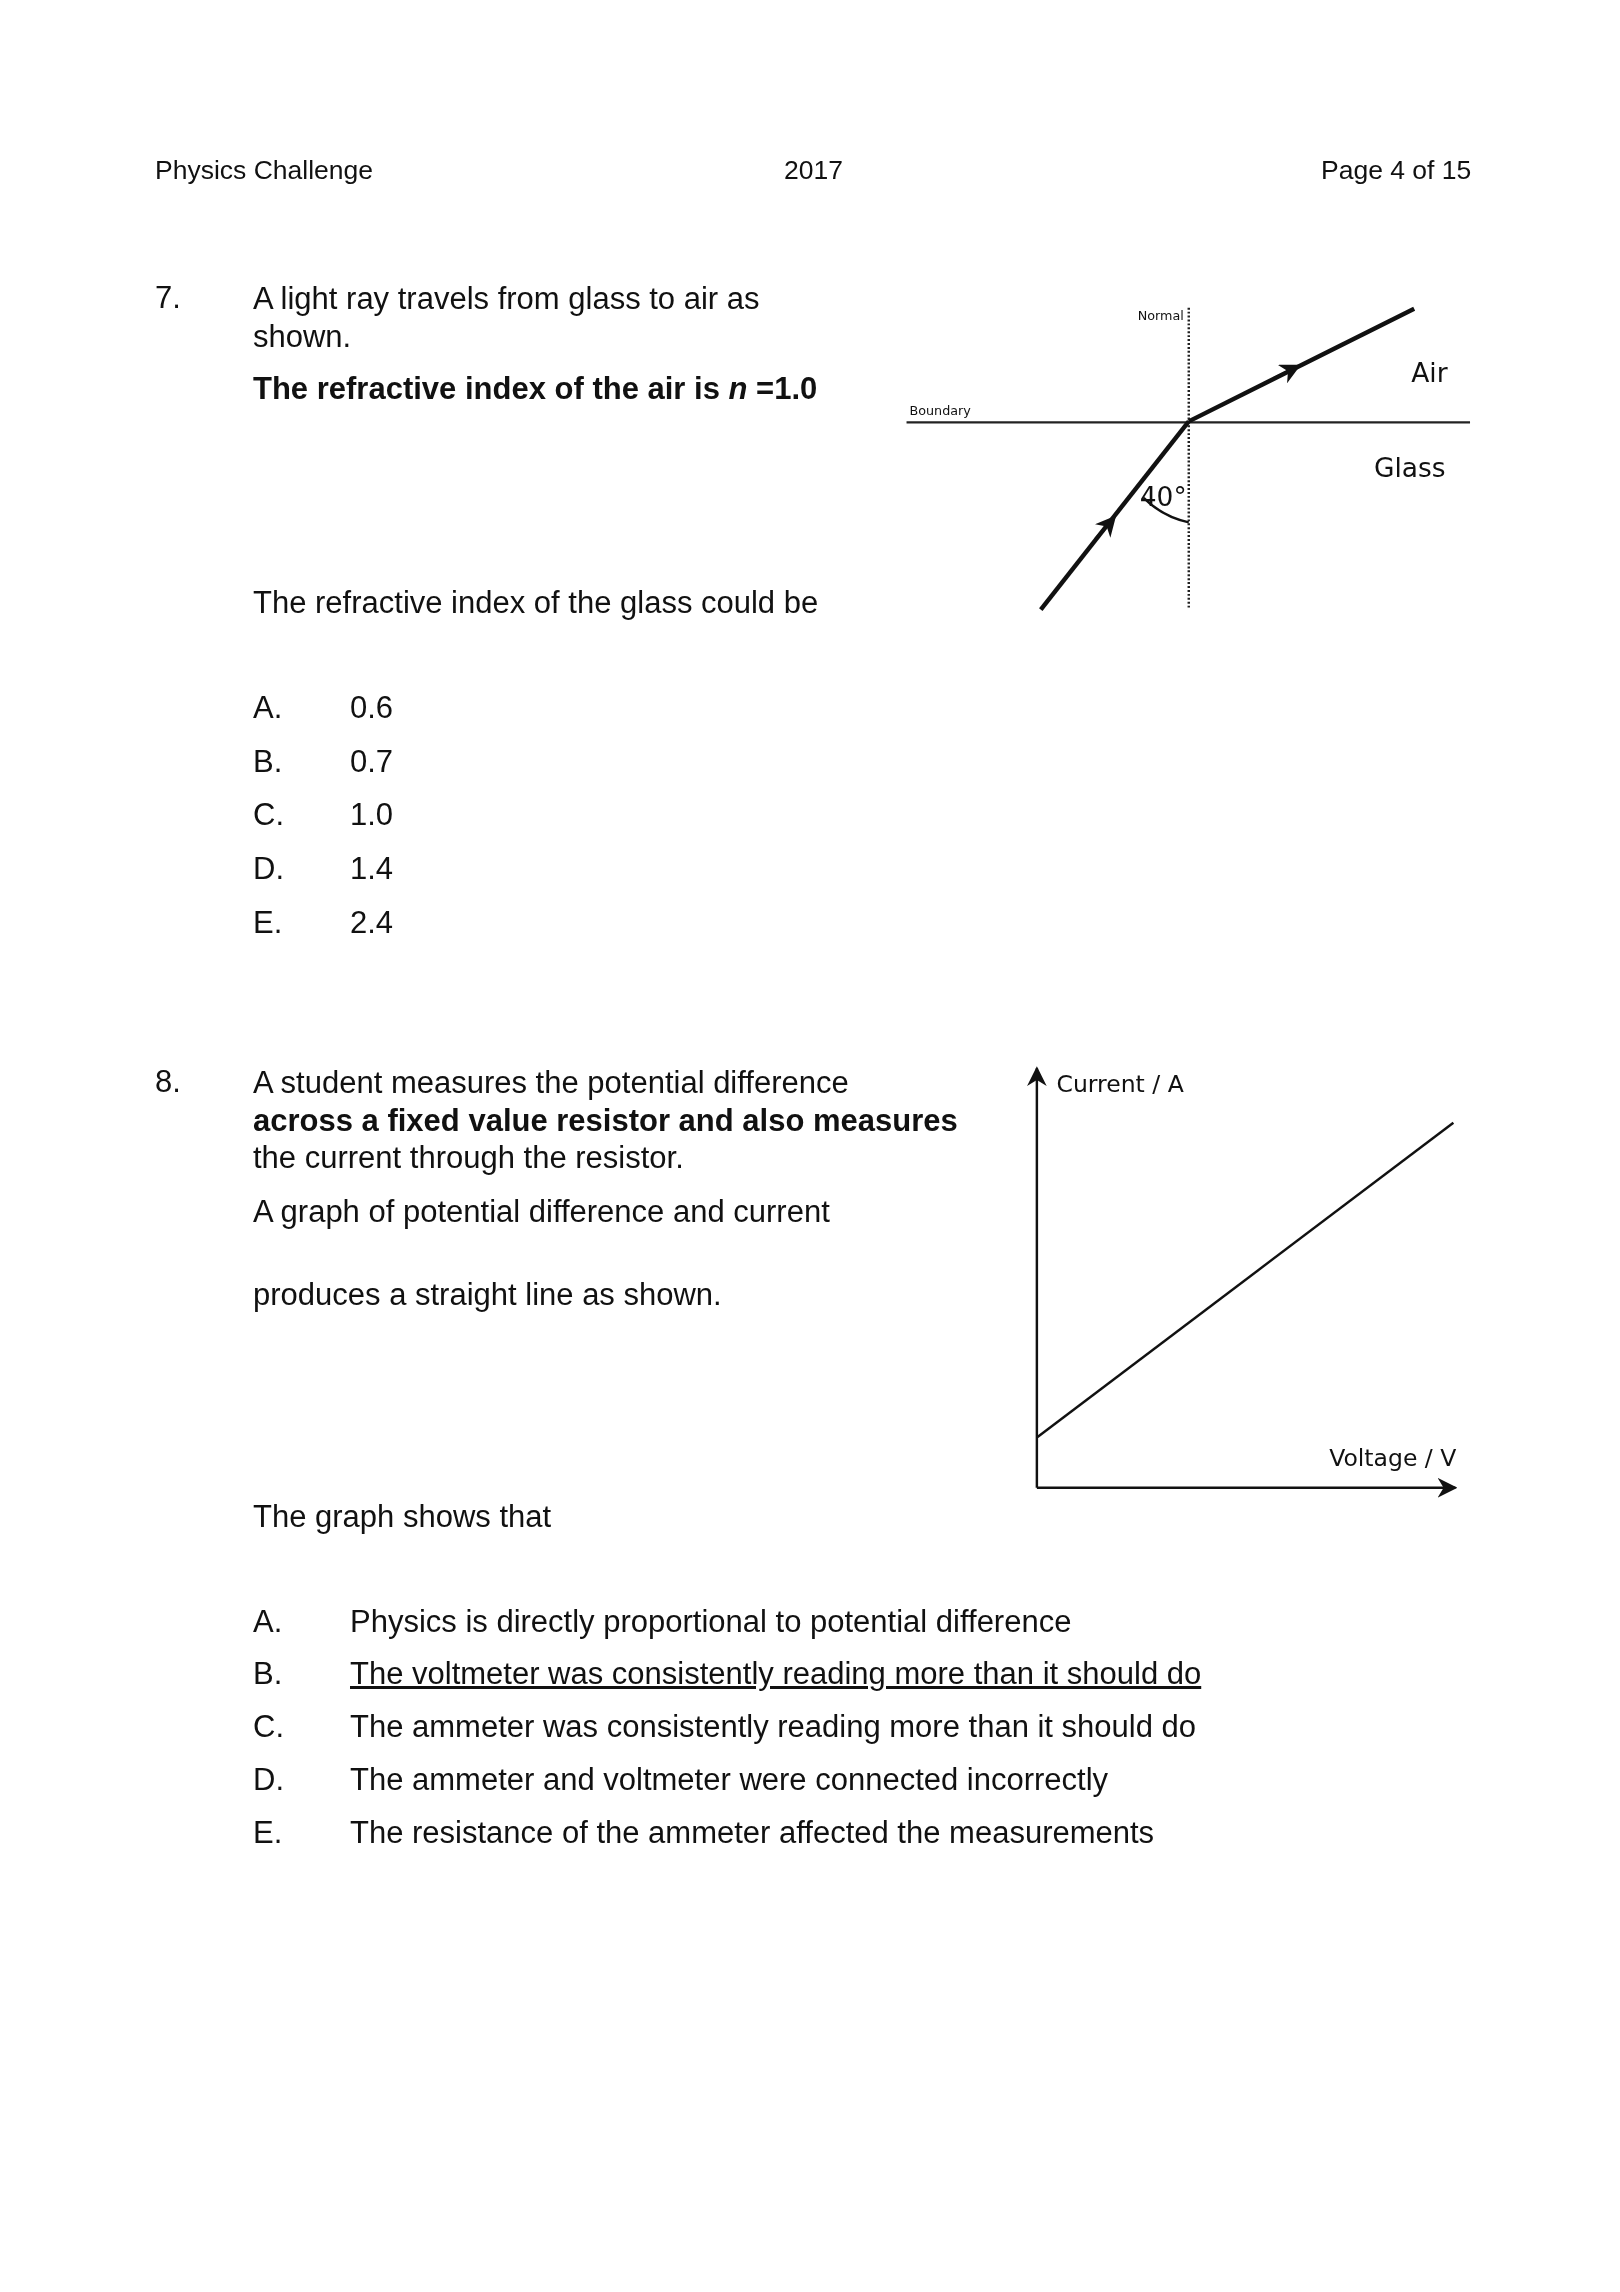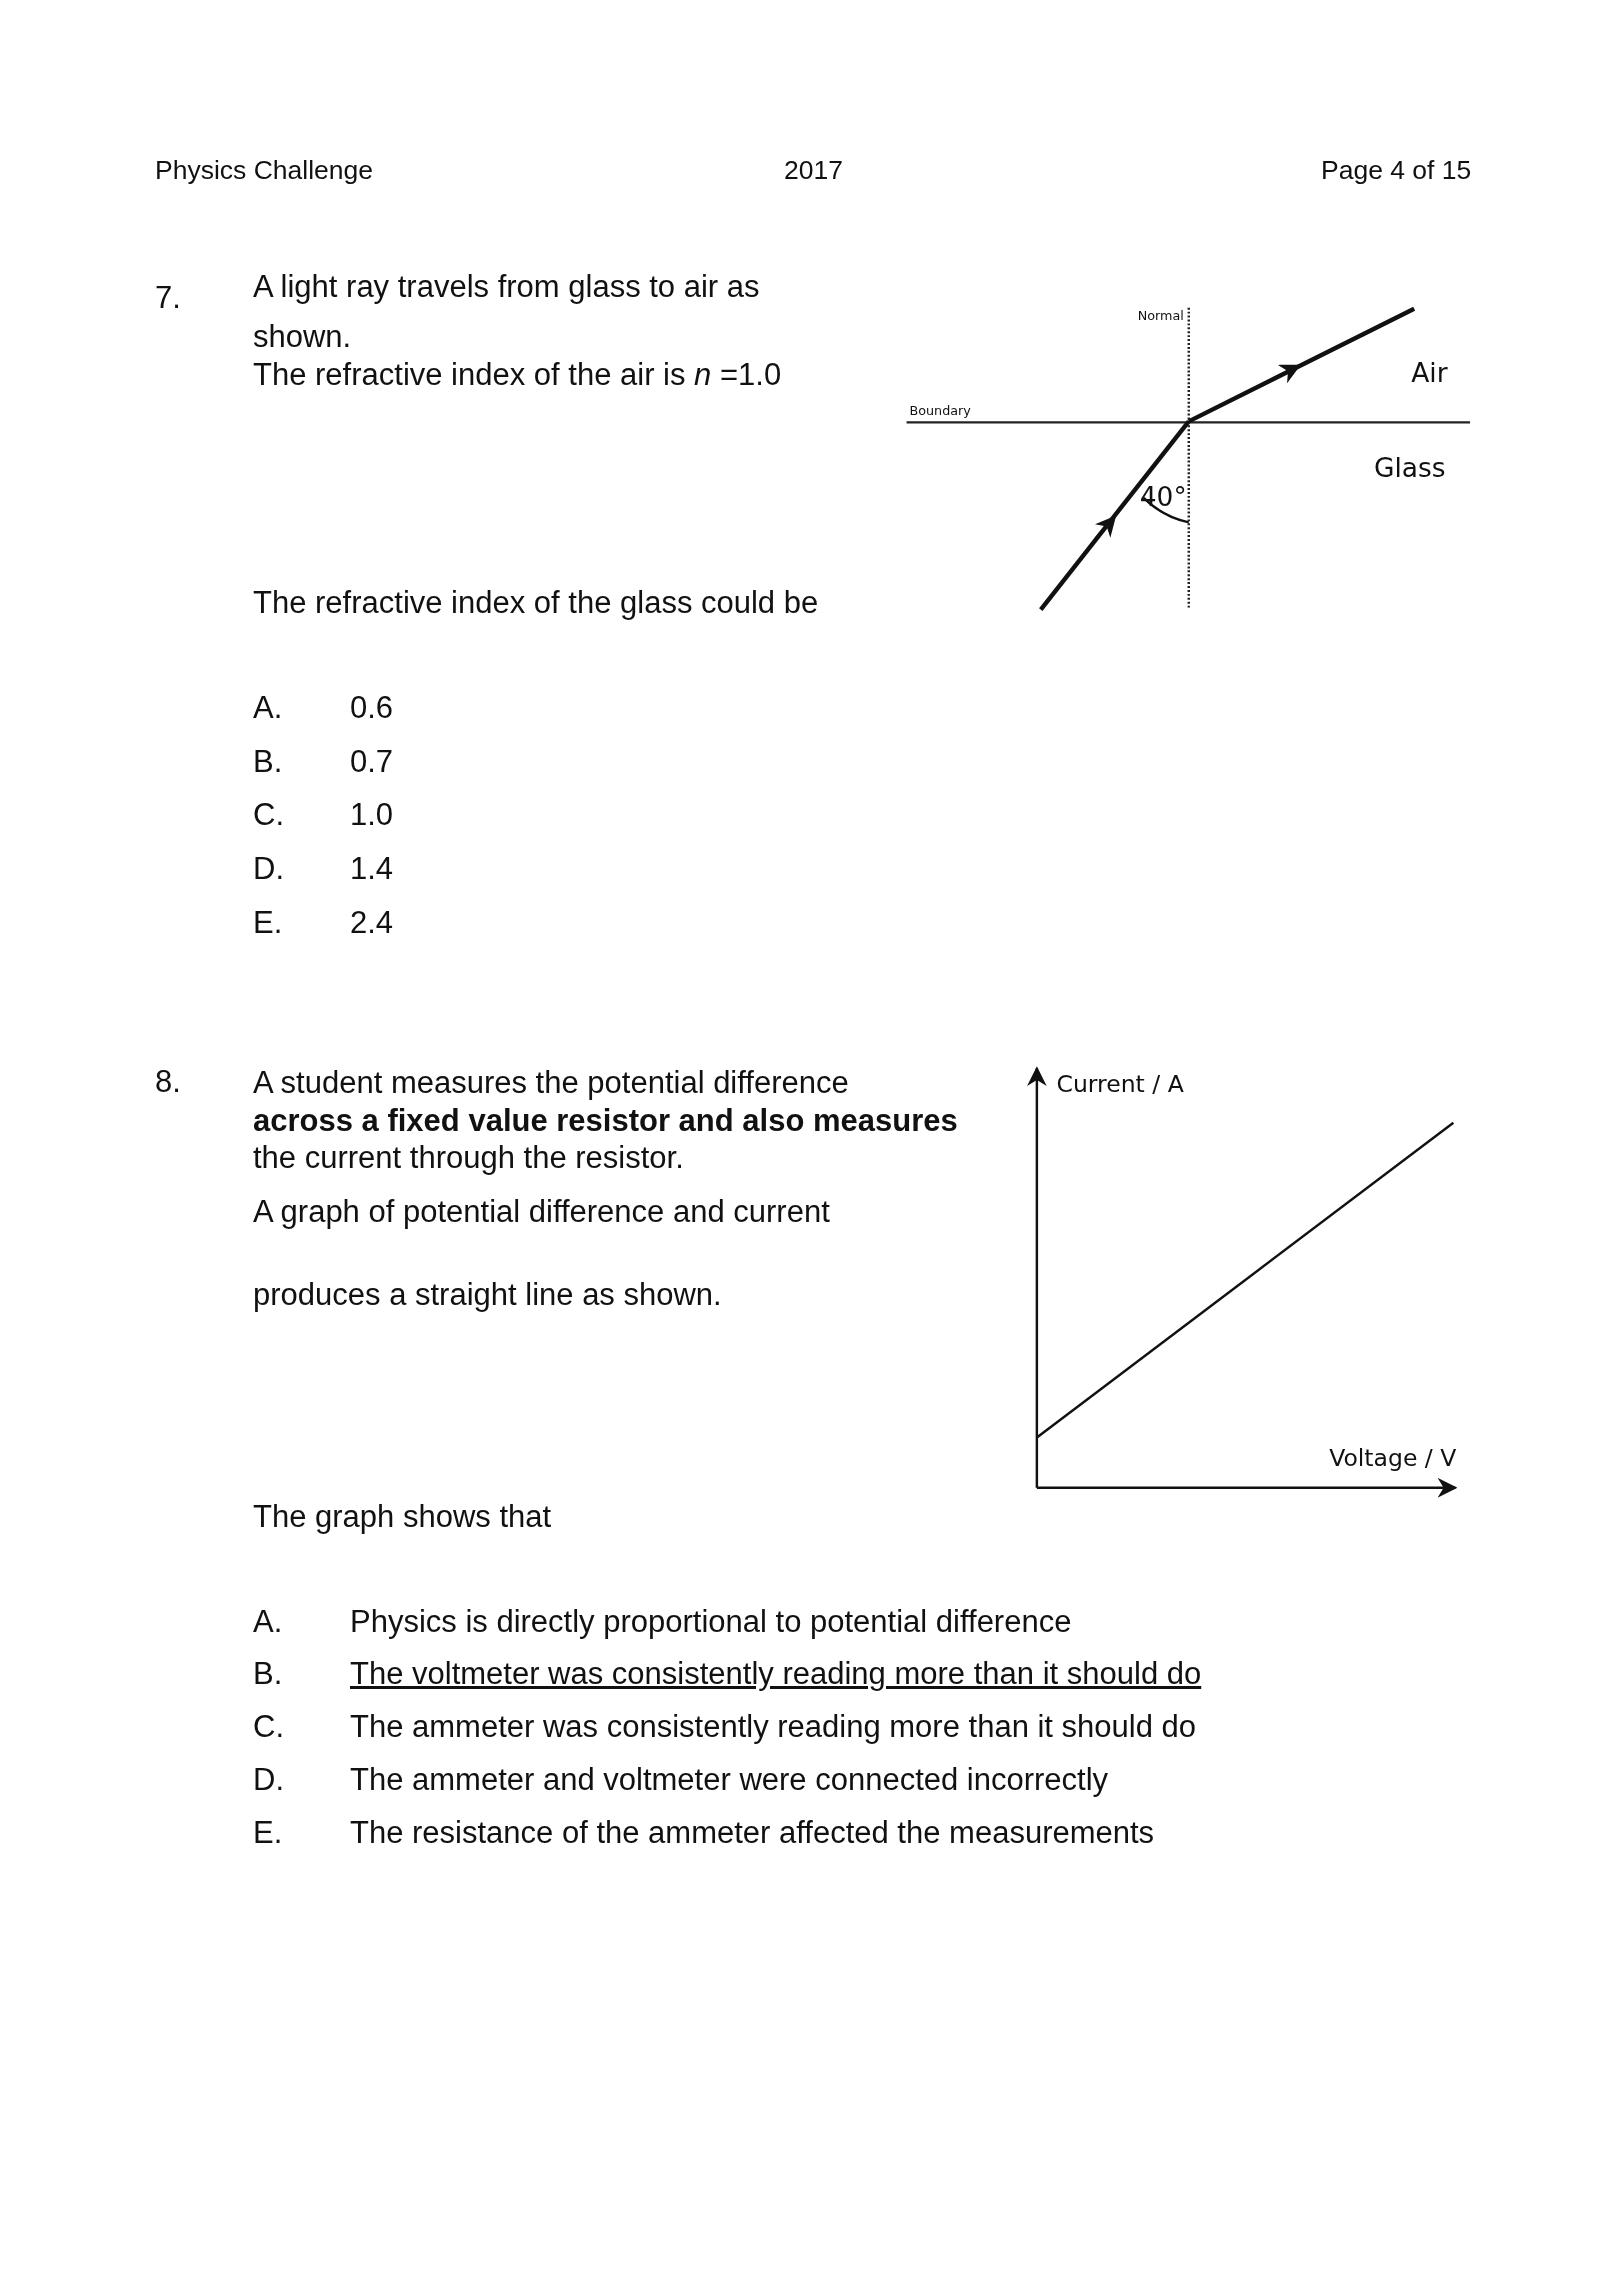--- a/index.html
+++ b/index.html
@@ -16,23 +16,23 @@
 </style>
 </head>
 <body>
 
 <div class="abs hdr" style="left:155px;">Physics Challenge</div>
 <div class="abs hdr" style="left:784px;">2017</div>
 <div class="abs hdr" style="left:1321px;">Page 4 of 15</div>
 
 <div>
   <div class="abs qnum" style="top:280px;">7.</div>
-  <div class="abs qtxt" style="top:268px;">A light ray travels from glass to air as</div>
+  <div class="abs qtxt" style="top:280px;">A light ray travels from glass to air as</div>
   <div class="abs qtxt" style="top:318px;">shown.</div>
-  <div class="abs qtxt" style="top:356px;"><span>The refractive index of the air is </span><span class="italic">n</span><span> =1.0</span></div>
+  <div class="abs qtxt" style="top:370px;font-weight:bold;"><span>The refractive index of the air is </span><span class="italic">n</span><span> =1.0</span></div>
   <div class="abs qtxt" style="top:584px;">The refractive index of the glass could be</div>
 
   <div>
     <div>
         <div class="abs opt-letter" style="top:690px;">A.</div>
         <div class="abs opt-val" style="top:690px;">0.6</div>
       </div>
     <div>
         <div class="abs opt-letter" style="top:744px;">B.</div>
         <div class="abs opt-val" style="top:744px;">0.7</div>

